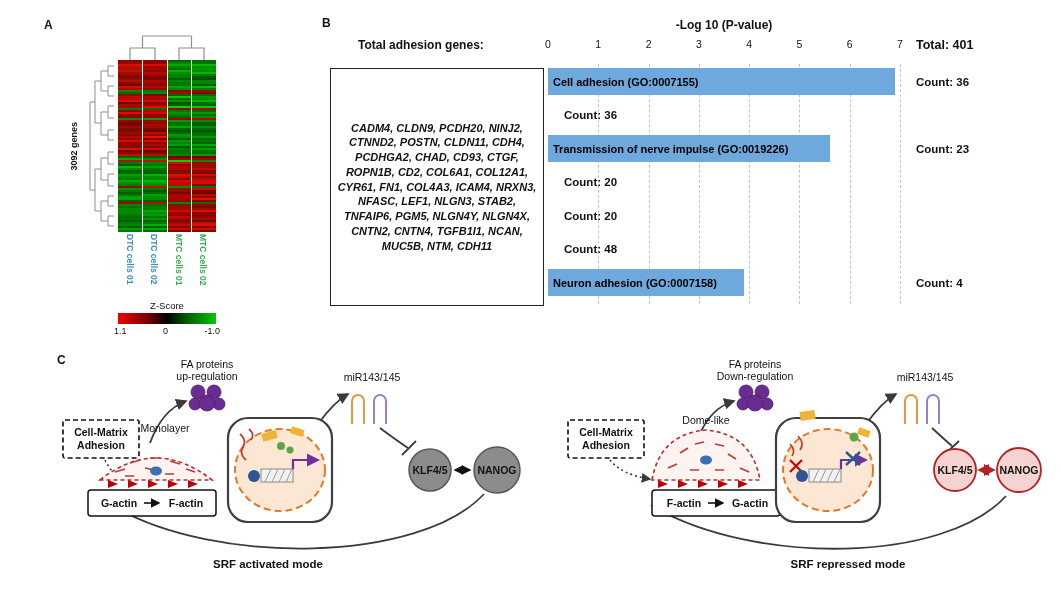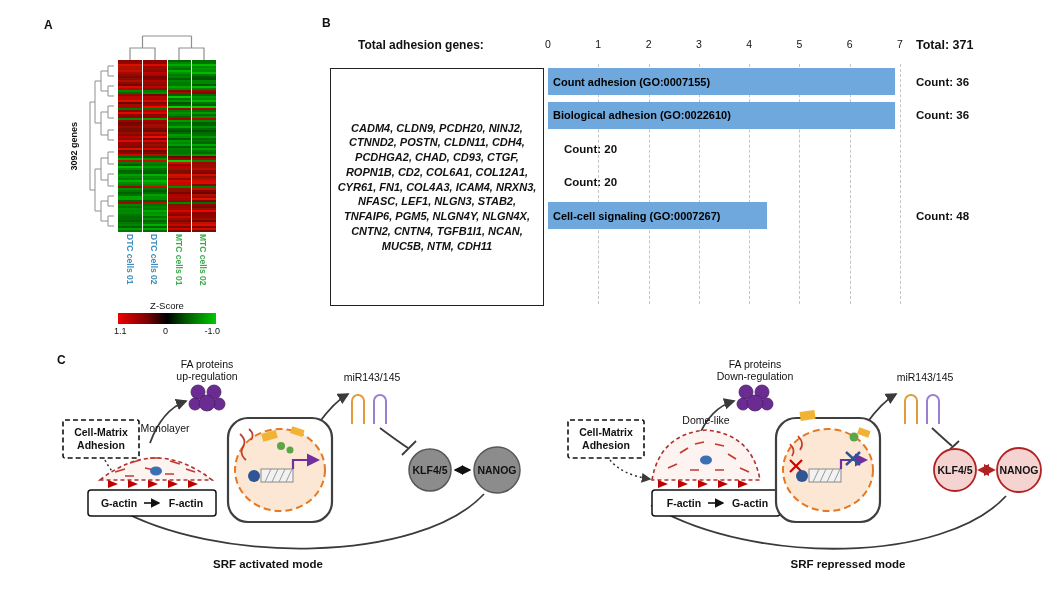--- a/index.html
+++ b/index.html
@@ -440,22 +440,23 @@
     <div class="zbar"></div>
     <div class="zticks">
       <span>1.1</span>
       <span>0</span>
       <span>-1.0</span>
     </div>
   </section>
 
   <section class="panelB">
     <div class="p-label">B</div>
+    <div class="b-title">-Log 10 (P-value)</div>
     <div class="b-genes-title">Total adhesion genes:</div>
-    <div class="b-total">Total: 371</div>
+    <div class="b-total">Total: 401</div>
     <div class="x-ticks">
         <span class="tick" style="left: 0%;">0</span>
         <span class="tick" style="left: 14.2857%;">1</span>
         <span class="tick" style="left: 28.5714%;">2</span>
         <span class="tick" style="left: 42.8571%;">3</span>
         <span class="tick" style="left: 57.1429%;">4</span>
         <span class="tick" style="left: 71.4286%;">5</span>
         <span class="tick" style="left: 85.7143%;">6</span>
         <span class="tick" style="left: 100%;">7</span>
       </div>
@@ -468,46 +469,52 @@
           <div class="gridline" style="left: 28.5714%;"></div>
           <div class="gridline" style="left: 42.8571%;"></div>
           <div class="gridline" style="left: 57.1429%;"></div>
           <div class="gridline" style="left: 71.4286%;"></div>
           <div class="gridline" style="left: 85.7143%;"></div>
           <div class="gridline" style="left: 100%;"></div>
         </div>
     <div class="go-row">
           <div class="go-bar-area">
             <div class="go-bar" style="width: 98.5714%; background: rgb(111, 168, 220);">
-              <span class="go-bar-label">Count adhesion (GO:0007155)</span>
+              <span class="go-bar-label">Cell adhesion (GO:0007155)</span>
             </div>
           </div>
           <div class="go-count">Count: 36</div>
         </div>
         <div class="go-row">
+          <div class="go-count">Count: 36</div>
+        </div>
+        <div class="go-row">
           <div class="go-bar-area">
-            <div class="go-bar" style="width: 98.5714%; background: rgb(111, 168, 220);">
-              <span class="go-bar-label">Biological adhesion (GO:0022610)</span>
+            <div class="go-bar" style="width: 80%; background: rgb(111, 168, 220);">
+              <span class="go-bar-label">Transmission of nerve impulse (GO:0019226)</span>
             </div>
           </div>
-          <div class="go-count">Count: 36</div>
+          <div class="go-count">Count: 23</div>
         </div>
         <div class="go-row">
           <div class="go-count">Count: 20</div>
         </div>
         <div class="go-row">
           <div class="go-count">Count: 20</div>
         </div>
         <div class="go-row">
+          <div class="go-count">Count: 48</div>
+        </div>
+        <div class="go-row">
           <div class="go-bar-area">
-            <div class="go-bar" style="width: 62.1429%; background: rgb(111, 168, 220);">
-              <span class="go-bar-label">Cell-cell signaling (GO:0007267)</span>
+            <div class="go-bar" style="width: 55.7143%; background: rgb(111, 168, 220);">
+              <span class="go-bar-label">Neuron adhesion (GO:0007158)</span>
             </div>
           </div>
-          <div class="go-count">Count: 48</div>
+          <div class="go-count">Count: 4</div>
         </div>
       </div>
   </section>
 
   <svg class="panelC" viewBox="0 0 1061 262">
     <defs>
       <marker id="mArrow" viewBox="0 0 10 10" refX="8.5" refY="5" markerWidth="6.5" markerHeight="6.5" orient="auto-start-reverse">
           <path d="M0,0L10,5L0,10z" fill="#3a3a3a"></path>
         </marker>
       <marker id="mArrowK" viewBox="0 0 10 10" refX="8.5" refY="5" markerWidth="6" markerHeight="6" orient="auto-start-reverse">

